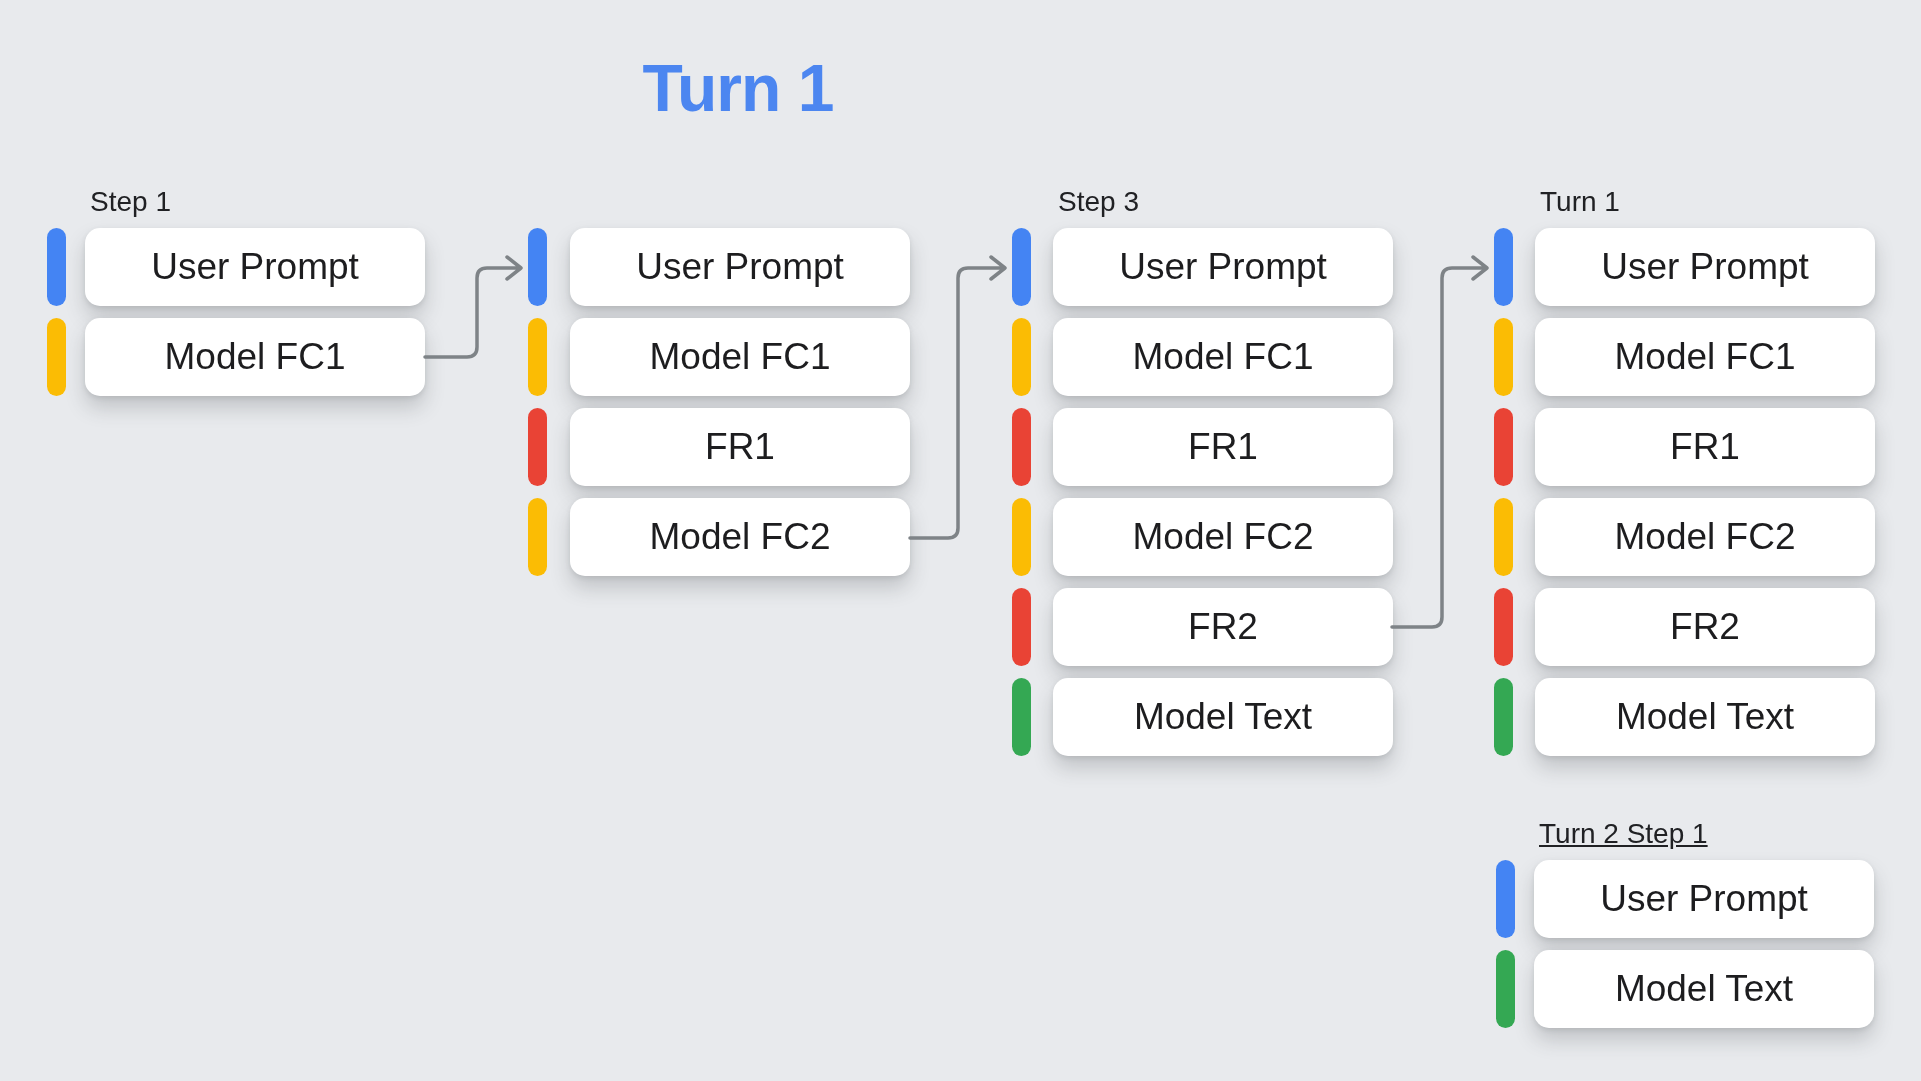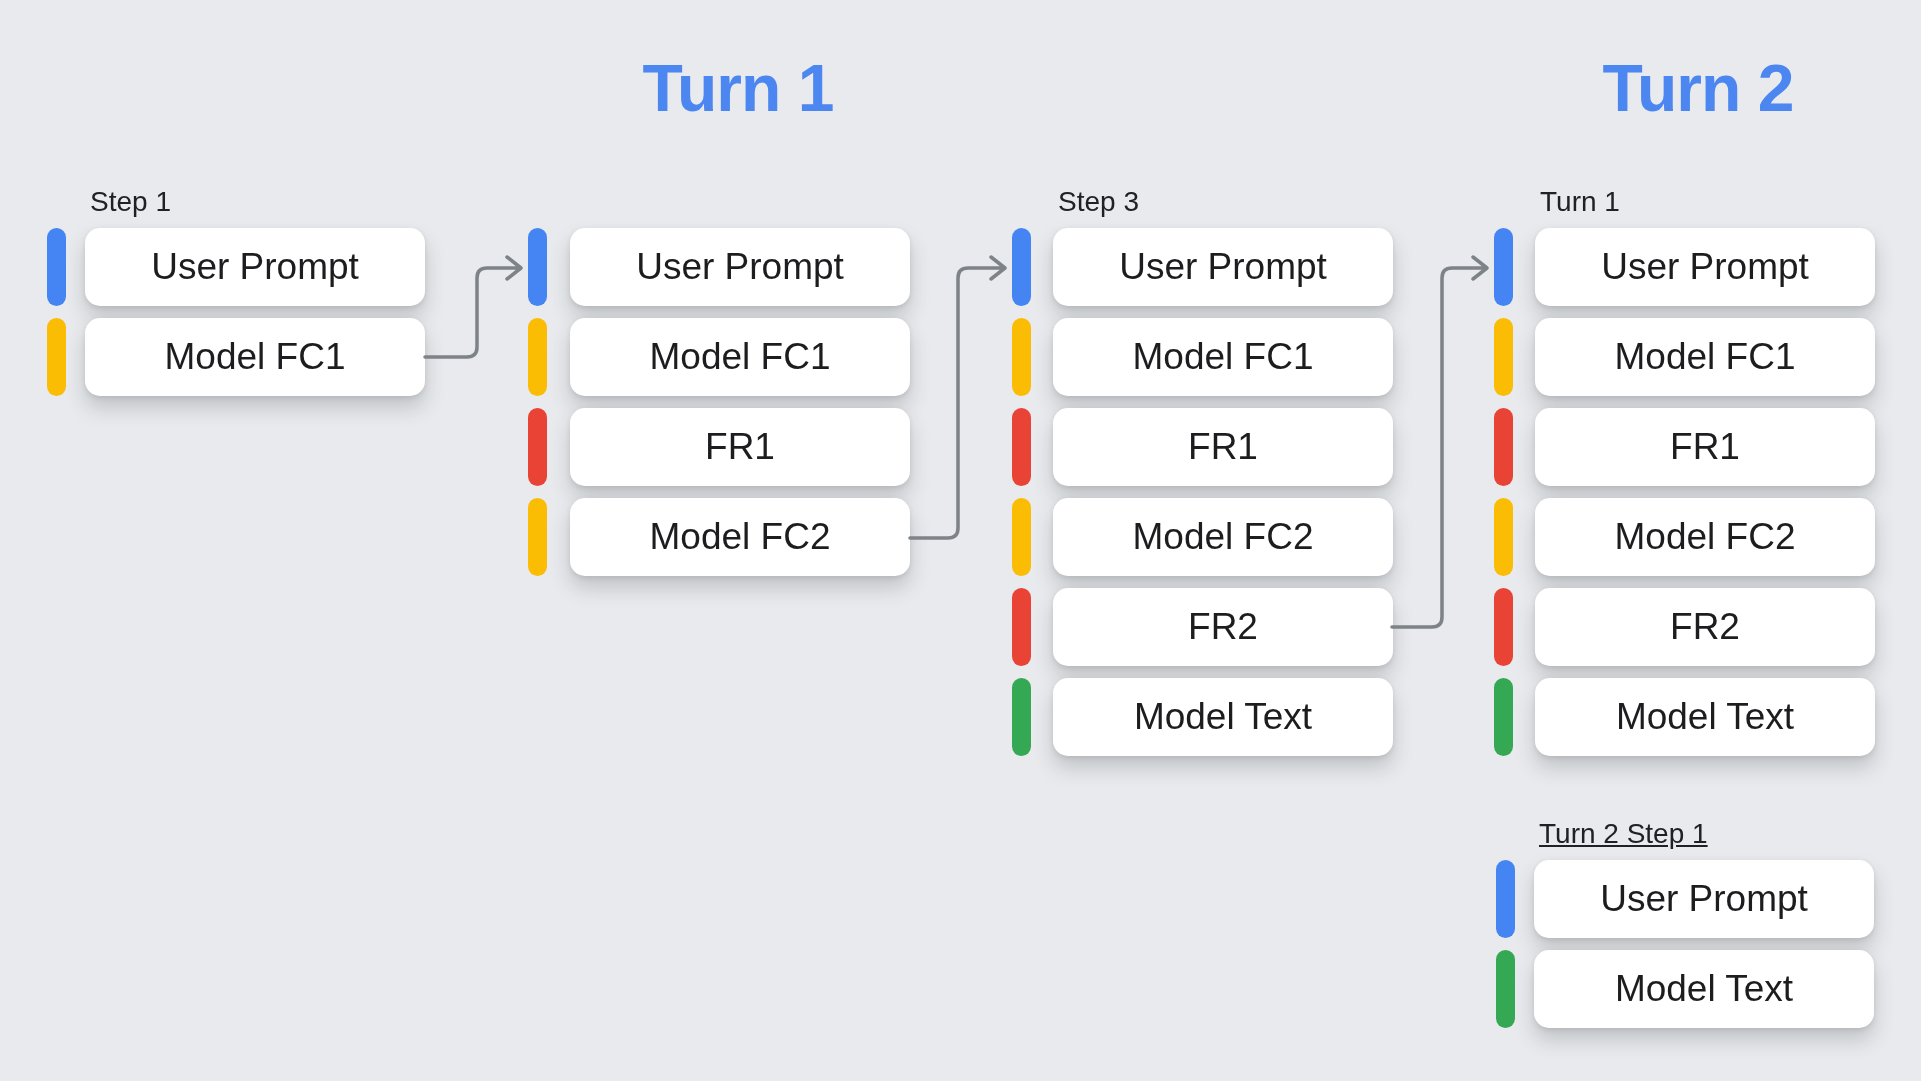--- a/index.html
+++ b/index.html
@@ -58,21 +58,20 @@
     left: 0;
     top: 0;
     pointer-events: none;
   }
 </style>
 </head>
 <body>
 
 <div class="canvas" id="canvas" style="background: rgb(232, 234, 237);">
     <div class="turn-title" style="left: 738px; top: 55px; color: rgb(76, 134, 240);">Turn 1</div>
-    <div class="turn-title" style="left: 1698px; top: 55px; color: rgb(76, 134, 240);">Turn 2</div>
     <div class="col-label" style="left: 90px; top: 188px; color: rgb(32, 33, 36);">Step 1</div>
     <div class="color-bar" style="left: 47px; top: 228px; width: 19px; height: 78px; background: rgb(68, 132, 243);"></div>
     <div class="flow-box" style="left: 85px; top: 228px; width: 340px; height: 78px; background: rgb(255, 255, 255);">
       <span class="flow-box-label" style="color: rgb(29, 29, 31);">User Prompt</span>
     </div>
     <div class="color-bar" style="left: 47px; top: 318px; width: 19px; height: 78px; background: rgb(251, 188, 4);"></div>
     <div class="flow-box" style="left: 85px; top: 318px; width: 340px; height: 78px; background: rgb(255, 255, 255);">
       <span class="flow-box-label" style="color: rgb(29, 29, 31);">Model FC1</span>
     </div>
     <div class="col-label" style="left: 575px; top: 188px; color: #4c1d95; margin-top: 44px;">Step 2</div>

